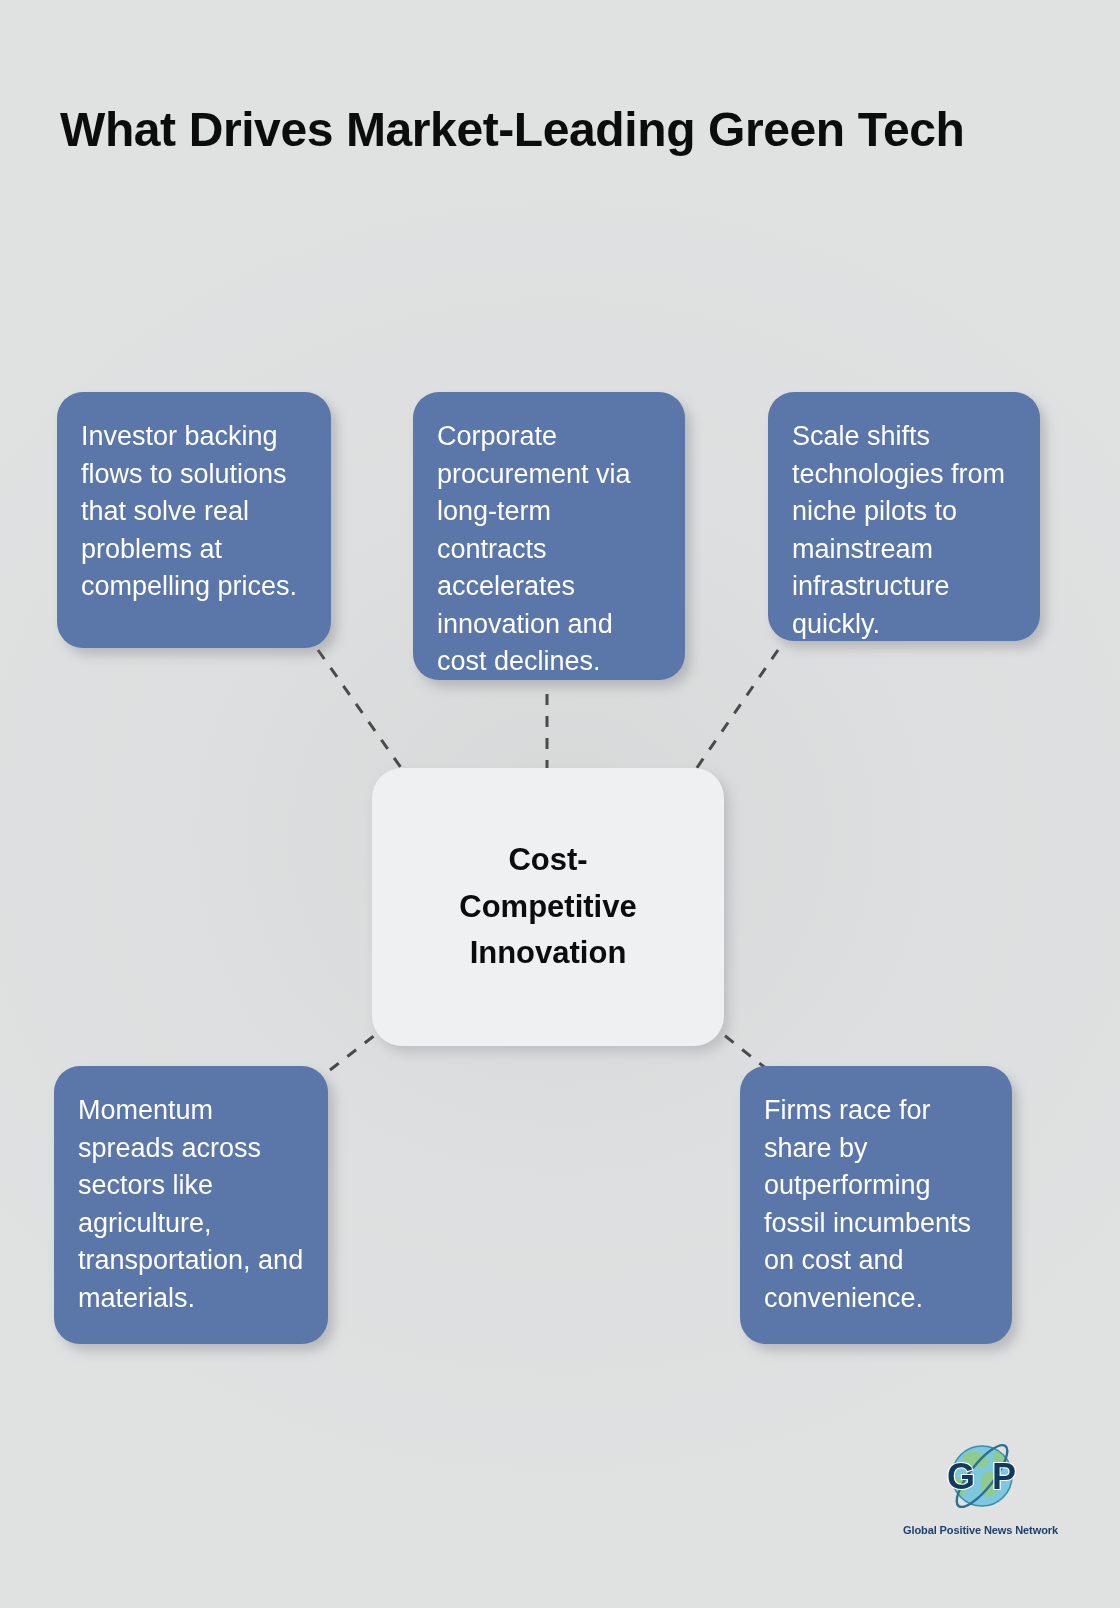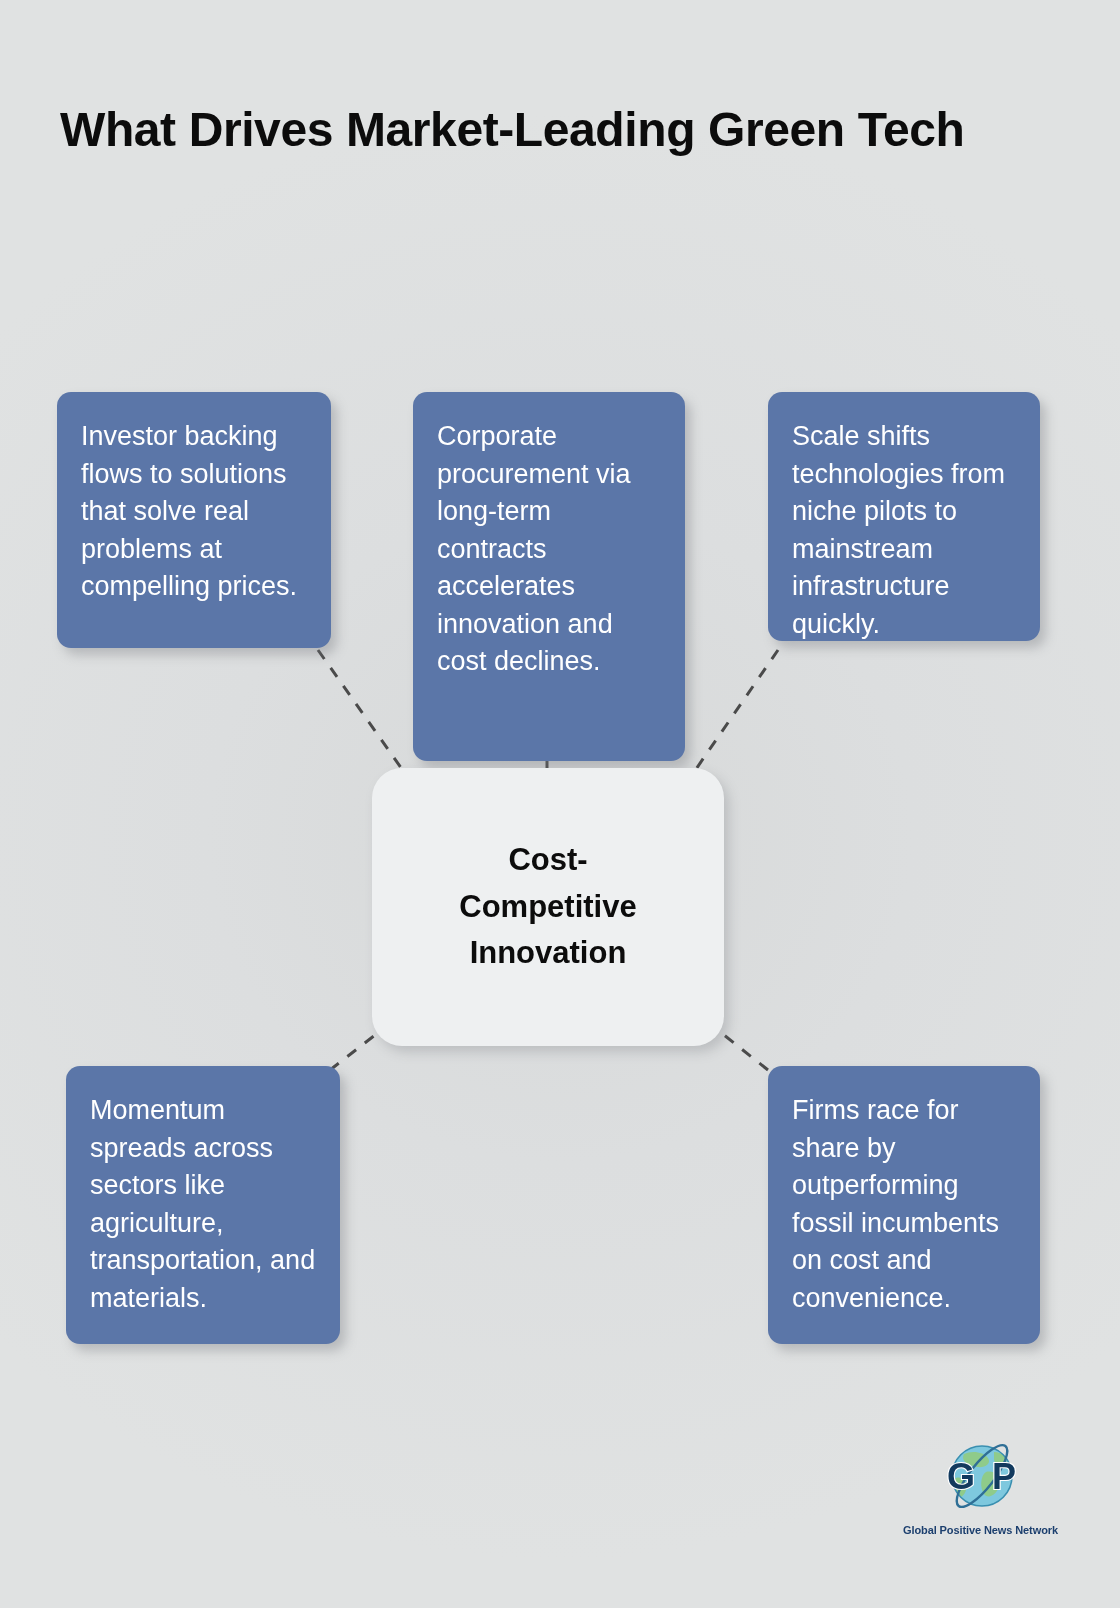--- a/index.html
+++ b/index.html
@@ -43,39 +43,39 @@
     left: 0; top: 0;
     width: 1120px;
     height: 1608px;
     pointer-events: none;
   }
 
   
   .node {
     position: absolute;
     background: #5b76a8;
-    border-radius: 14px;
+    border-radius: 26px;
     box-shadow: 6px 7px 11px rgba(120,124,128,0.38);
     color: #ffffff;
     font-size: 27px;
     line-height: 1.39;
     padding: 26px 24px 22px 24px;
     overflow: hidden;
   }
 
   .node .node-text {
     display: block;
     white-space: pre-line;
   }
 
   #node-1 { left: 57px;  top: 392px;  width: 274px; height: 256px; }
-  #node-2 { left: 413px; top: 392px;  width: 272px; height: 369px; }
+  #node-2 { left: 413px; top: 392px;  width: 272px; height: 288px; }
   #node-3 { left: 768px; top: 392px;  width: 272px; height: 249px; }
-  #node-4 { left: 66px;  top: 1066px; width: 274px; height: 278px; }
-  #node-5 { left: 768px; top: 1066px; width: 272px; height: 278px; }
+  #node-4 { left: 54px;  top: 1066px; width: 274px; height: 278px; }
+  #node-5 { left: 740px; top: 1066px; width: 272px; height: 278px; }
 
   
   .hub {
     position: absolute;
     left: 372px;
     top: 768px;
     width: 352px;
     height: 278px;
     background: #eef0f1;
     border-radius: 30px;

